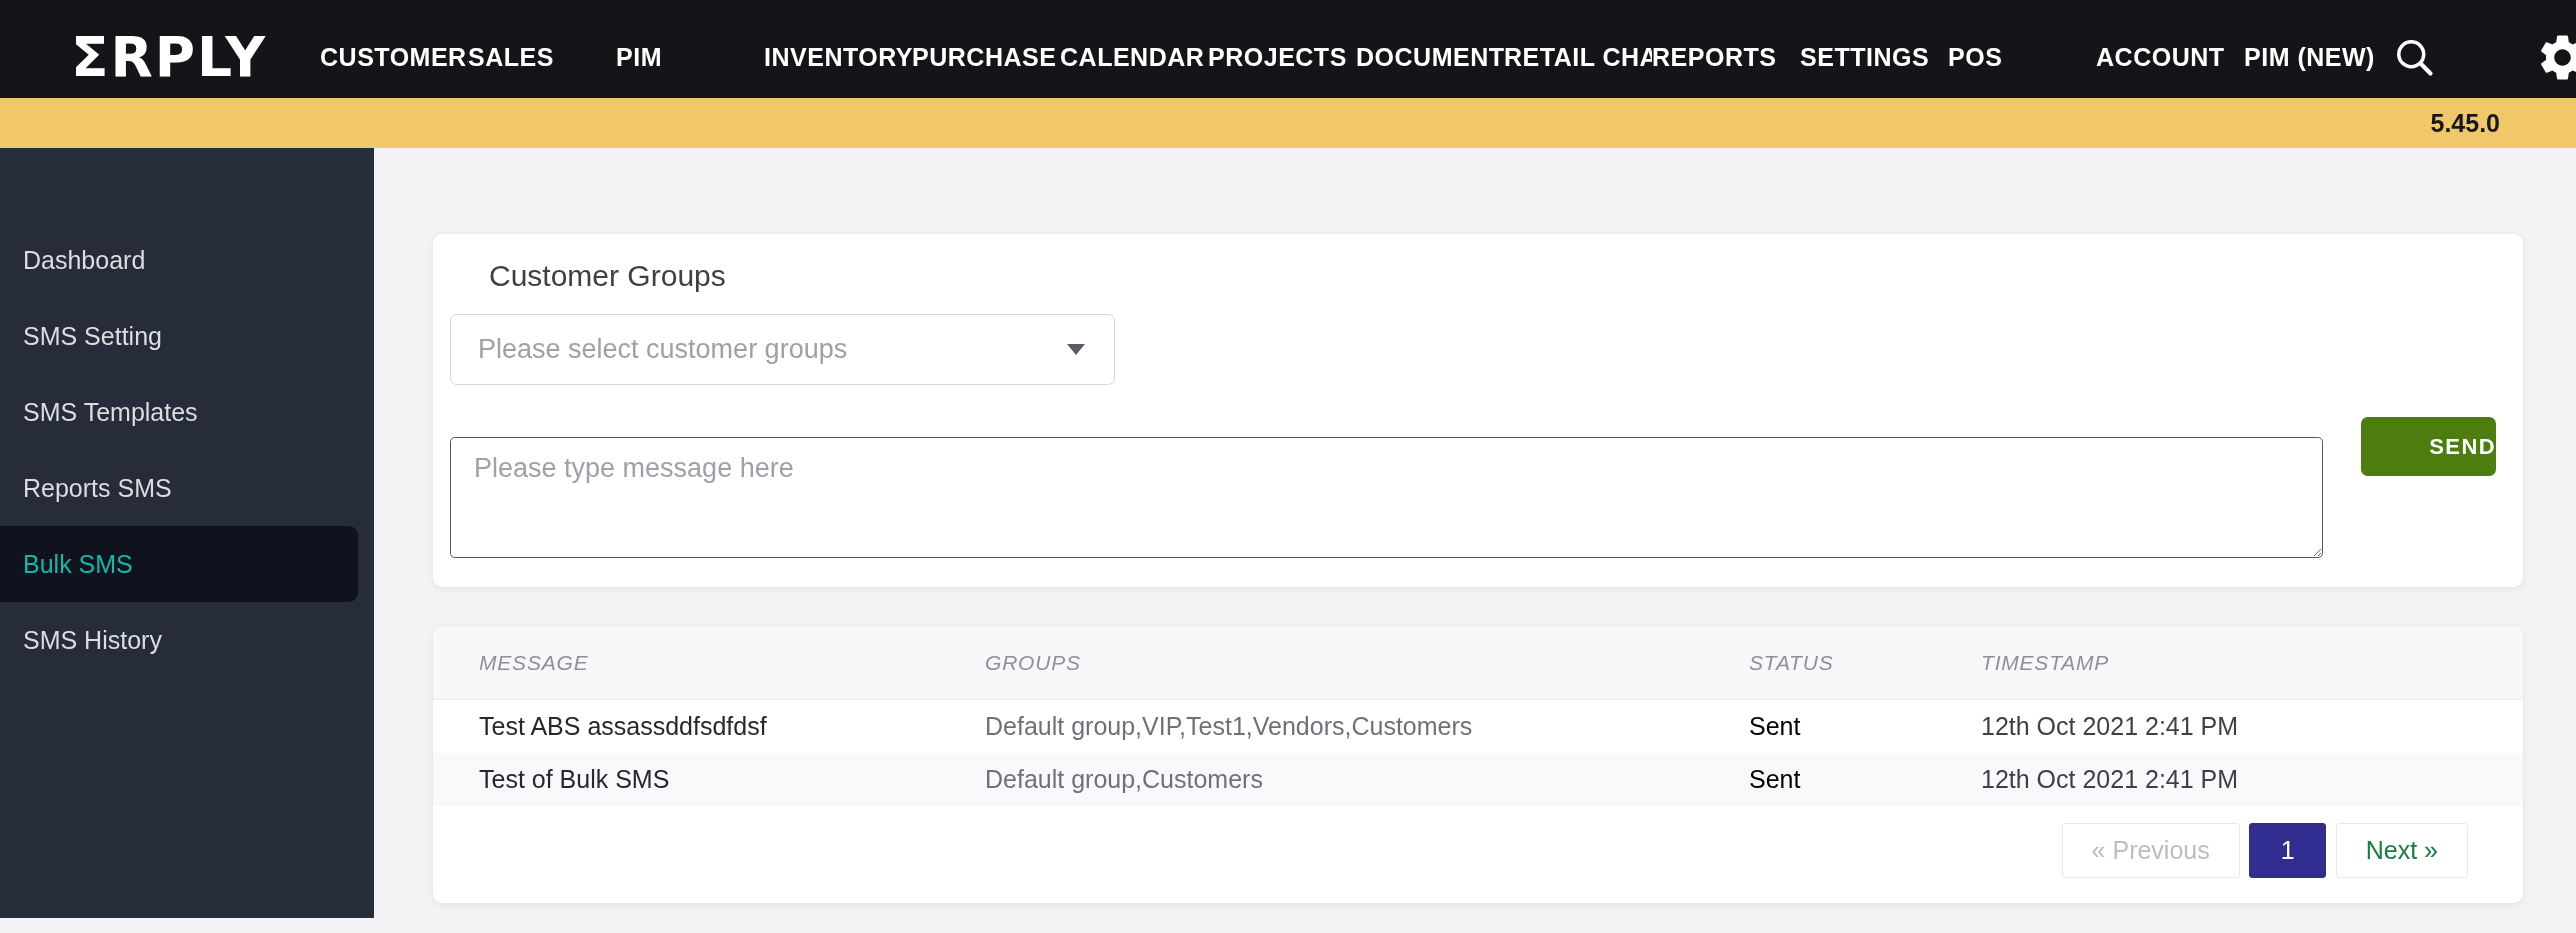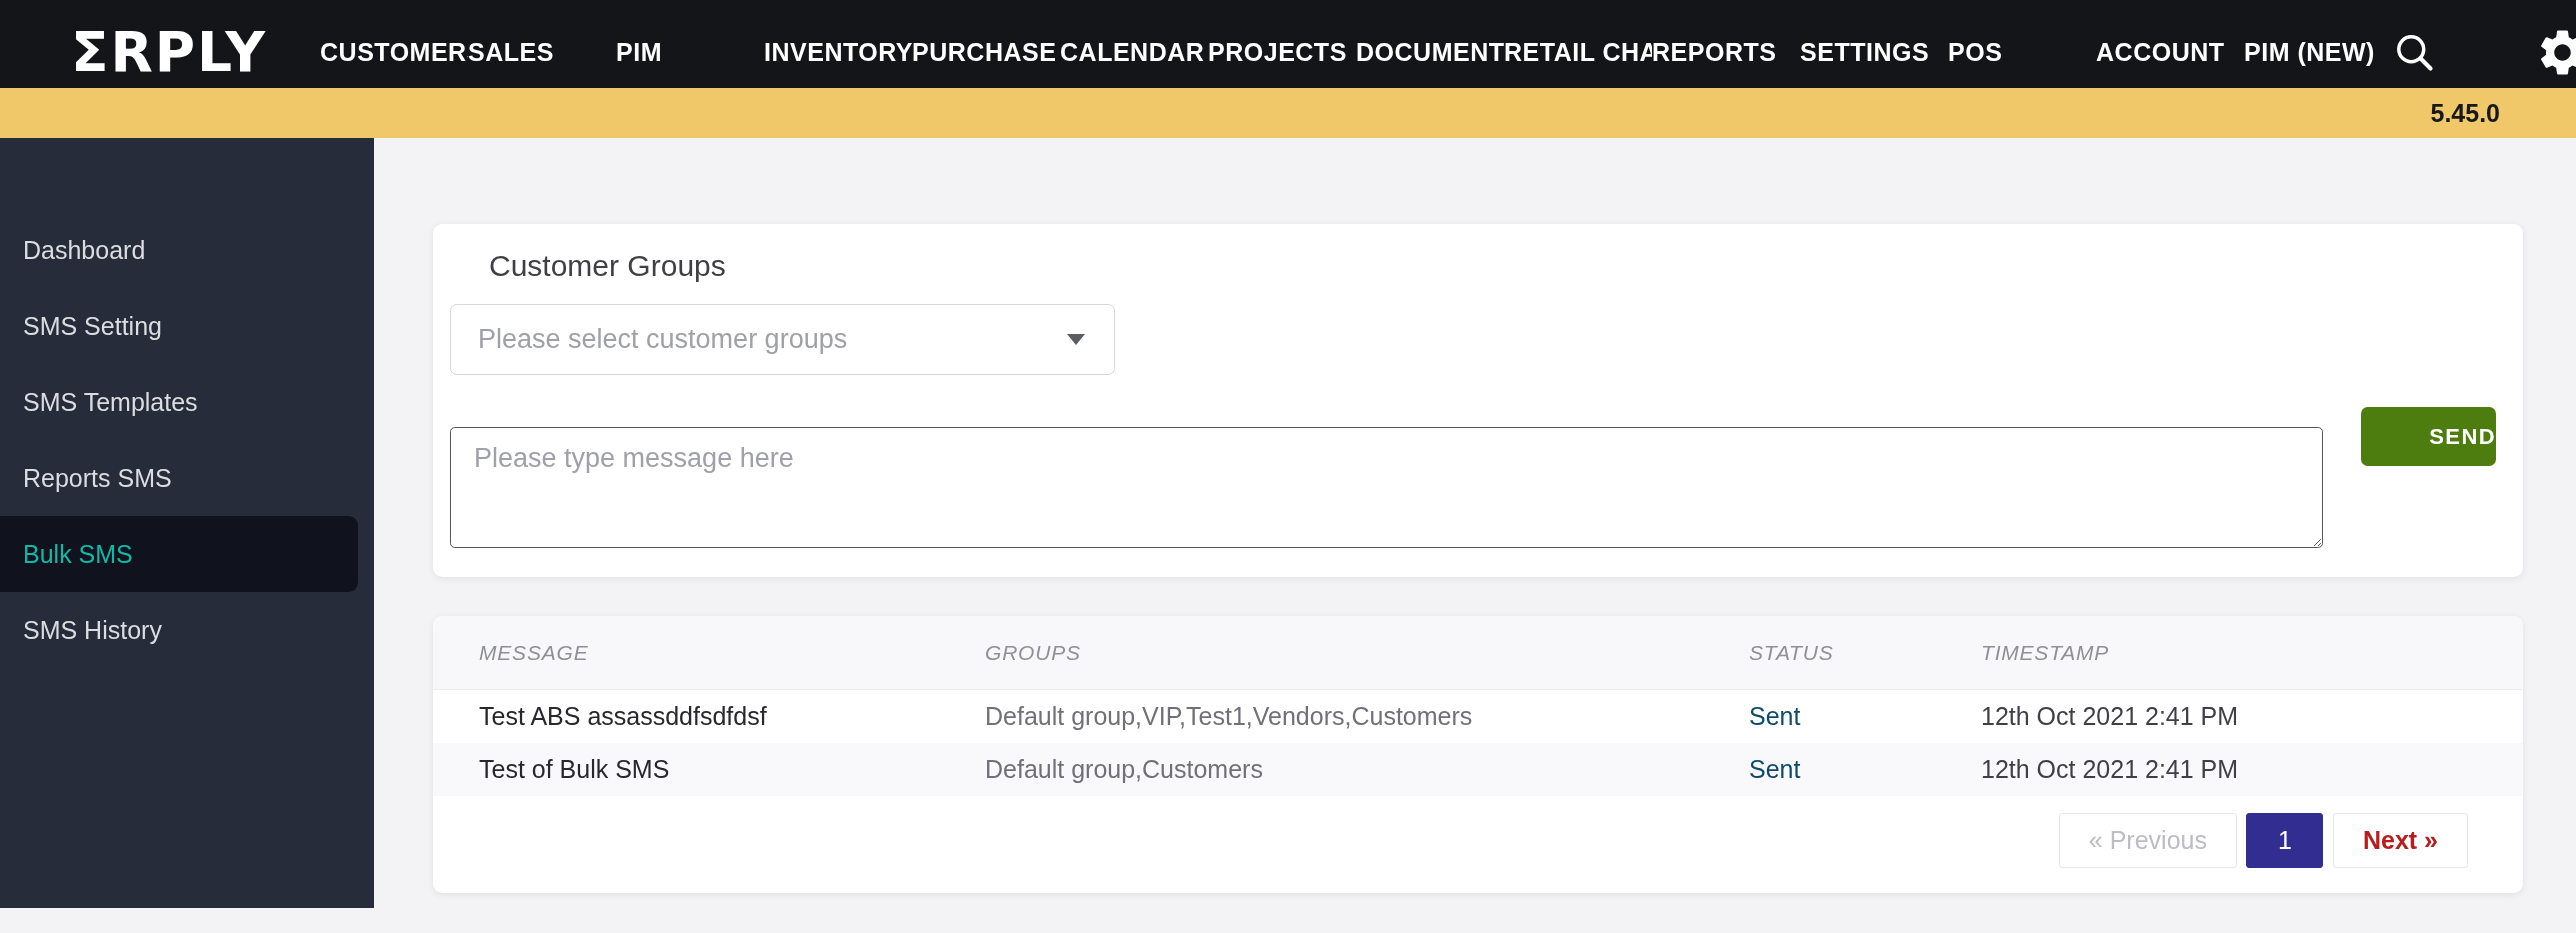--- a/index.html
+++ b/index.html
@@ -5,21 +5,21 @@
   * { margin: 0; padding: 0; box-sizing: border-box; }
   html, body { width: 2576px; height: 934px; overflow: hidden; }
   body {
     font-family: "Liberation Sans", sans-serif;
     background: #f3f3f5;
     color: #2e2e35;
   }
 
   
   .topbar {
-    height: 88px;
+    height: 98px;
     background: #141519;
     display: flex;
     align-items: center;
     padding: 16px 52px 0 71px;
   }
   .logo {
     font-family: "DejaVu Sans", sans-serif;
     font-weight: 700;
     font-size: 55px;
     letter-spacing: 1.9px;
@@ -184,41 +184,41 @@
   .thead div {
     font-size: 21px;
     color: #8f8f98;
     letter-spacing: 0.8px;
     font-style: italic;
   }
   .tbody-row { height: 53px; font-size: 25px; }
   .tbody-row:nth-child(odd) { background: #f9f9fb; }
   .cell-message { color: #27272d; }
   .cell-groups { color: #707078; }
-  .cell-status { color: #0c4a6e; }
+  .cell-status { color: #000000; }
   .cell-timestamp { color: #3f3f46; }
 
   .pagination {
     display: flex;
     justify-content: flex-end;
     gap: 9.5px;
     padding: 17px 55px 13.4px 0;
   }
   .page-btn {
     height: 55px;
     background: #ffffff;
     border: 1.9px solid #e8e8ec;
     border-radius: 3px;
     font-family: "Liberation Sans", sans-serif;
     font-size: 25px;
     padding: 0 29px;
     cursor: pointer;
   }
   .page-btn.prev { color: #bcbcc3; }
-  .page-btn.next { color: #b91c1c; font-weight: bold; }
+  .page-btn.next { color: #15803d; }
   .page-btn.current {
     width: 77px;
     padding: 0;
     background: #322e91;
     border-color: #322e91;
     color: #ffffff;
   }
 </style>
 </head>
 <body>

